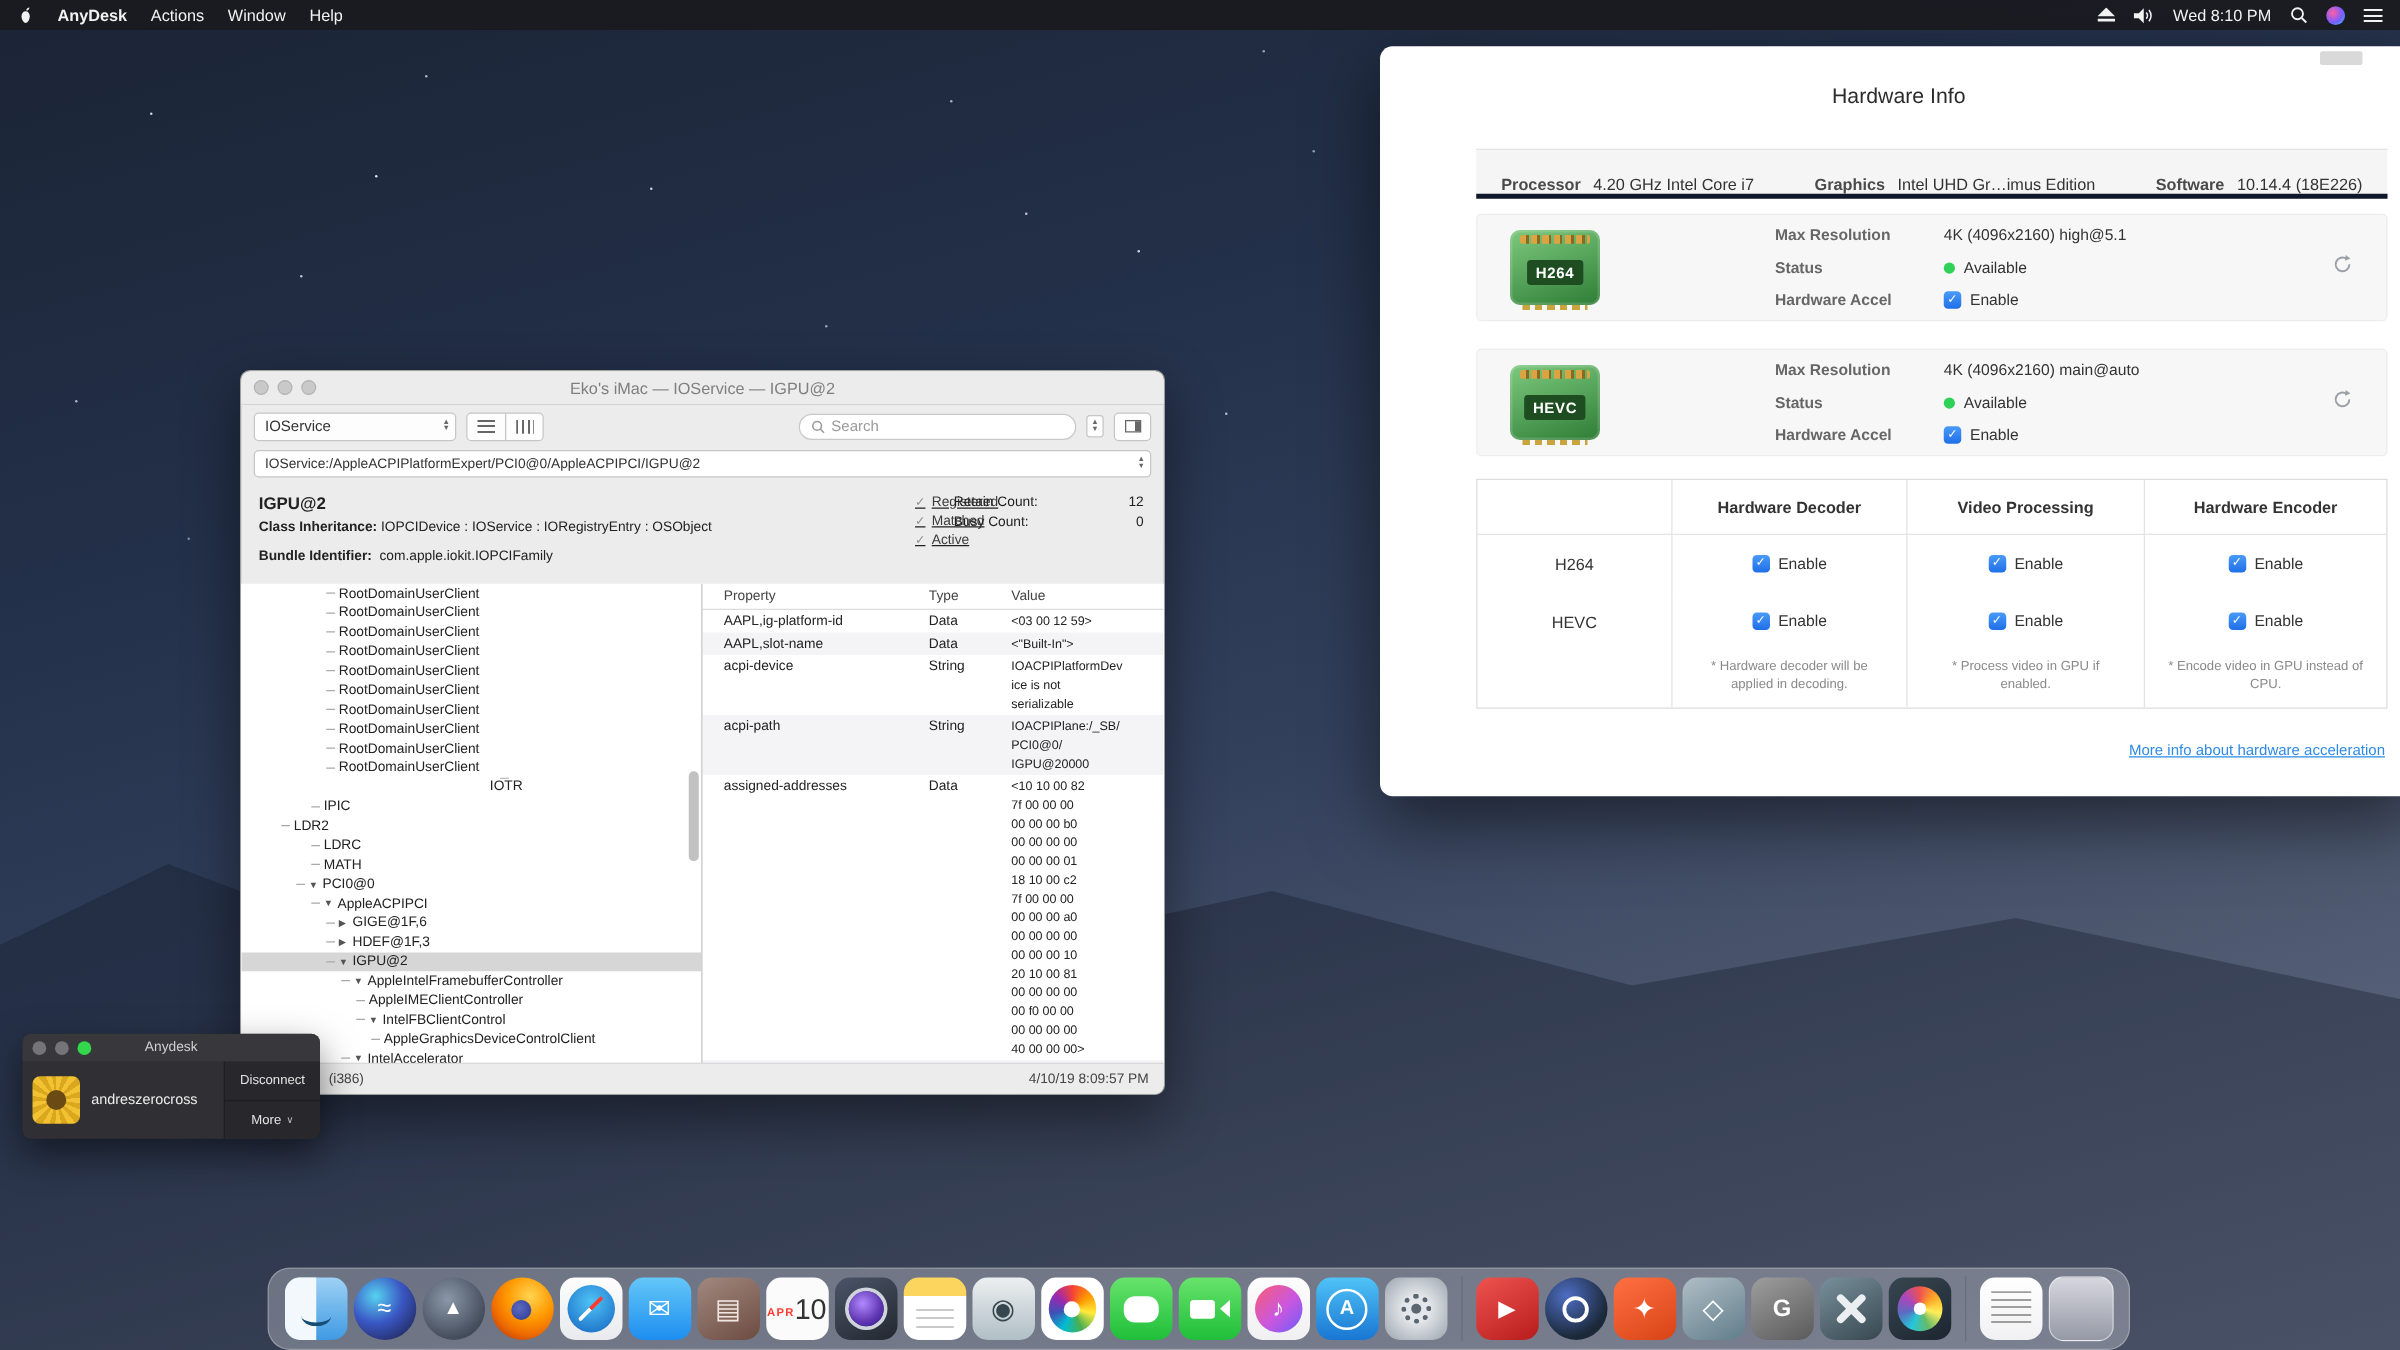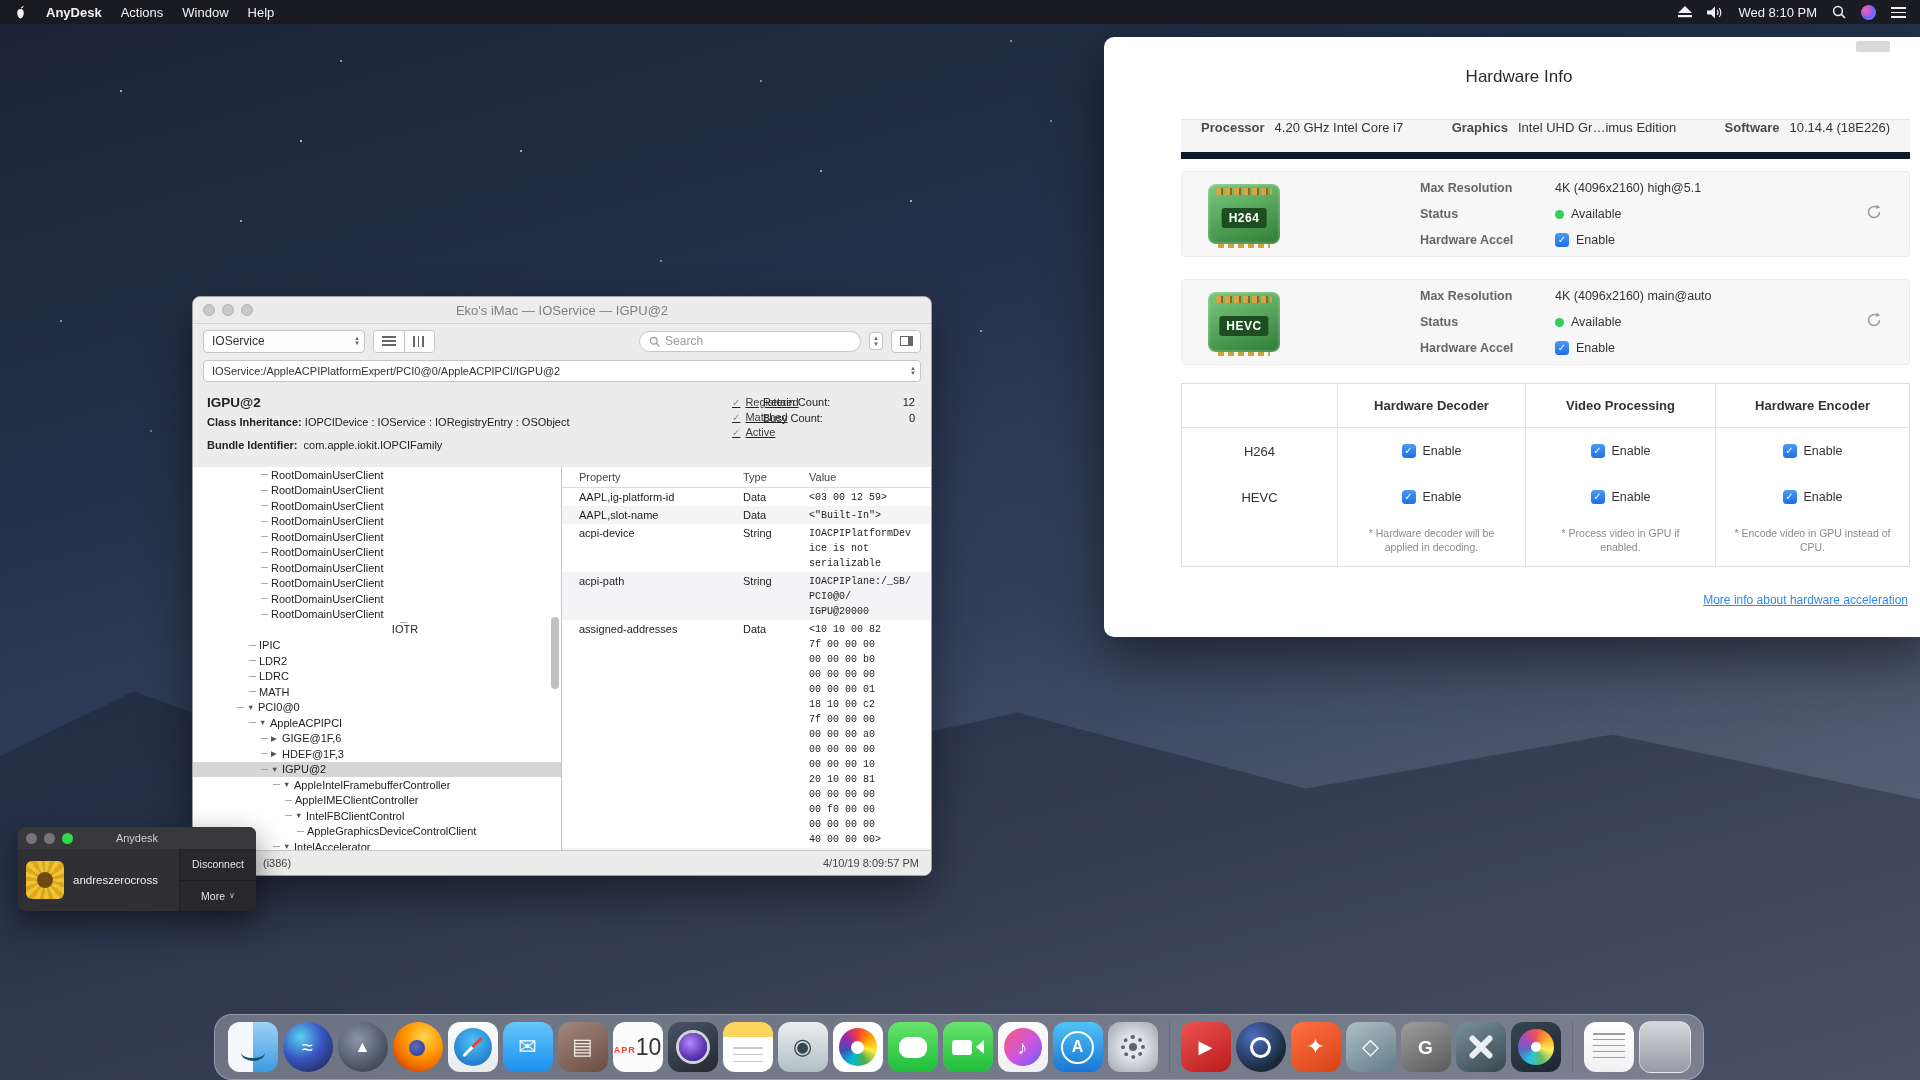--- a/index.html
+++ b/index.html
@@ -83,21 +83,21 @@
   .dash{display:inline-block;width:7px;height:1px;background:#a9a9a9;margin-right:3px;flex:none;}
   .arw{width:11px;font-size:7.5px;color:#555;flex:none;}
   .vscroll{position:absolute;right:2px;top:150px;width:8px;height:72px;border-radius:4px;background:#c1c1c1;}
   .props{flex:1;overflow:hidden;background:#fff;}
   .phead,.prow{display:grid;grid-template-columns:181px 66px 1fr;align-items:start;}
   .phead{height:20px;align-items:center;border-bottom:1px solid #dcdcdc;color:#444;}
   .phead div:first-child,.pc-p{padding-left:17px;}
   .prow{padding:1.5px 0;}
   .prow:nth-child(even){background:#f4f4f7;}
   .pc-p,.pc-t{font-size:11px;line-height:15px;}
-  .pc-v{font-family:Liberation Mono, monospace;font-size:10px;line-height:15px;white-space:pre-line;padding-right:4px;}
+  .pc-v{font-family:Liberation Sans, sans-serif;font-size:10px;line-height:15px;white-space:pre-line;padding-right:4px;}
   .io-status{position:absolute;left:0;right:0;bottom:0;height:24px;background:#ececec;border-top:1px solid #c9c9c9;
       border-radius:0 0 7px 7px;display:flex;align-items:center;justify-content:space-between;
       padding:0 12px 0 70px;font-size:11px;color:#444;}
 
   
   .ad{left:18px;top:827px;width:238px;height:84px;background:#303034;border-radius:7px;
       box-shadow:0 12px 30px rgba(0,0,0,.5);z-index:30;overflow:hidden;}
   .ad-title{height:22px;display:flex;align-items:center;padding:0 8px;position:relative;background:#38383c;}
   .ad .tl{width:11px;height:11px;}
   .ad-title-text{position:absolute;left:0;right:0;text-align:center;color:#cfcfcf;font-size:11px;}
@@ -111,22 +111,22 @@
   .ad-btn{flex:1;display:flex;align-items:center;justify-content:center;gap:4px;color:#e3e3e3;font-size:10.5px;}
   .ad-btn + .ad-btn{border-top:1px solid #1e1e22;}
   .ad-chev{font-size:8px;color:#bbb;}
 
   
   .hw{left:1104px;top:37px;width:830px;height:600px;background:#fff;border-radius:10px;
       box-shadow:0 20px 55px rgba(0,0,0,.5);z-index:40;color:#333;}
   .hw-frag{position:absolute;top:4px;left:752px;width:34px;height:11px;background:#d9d9d9;border-radius:2px;}
   .hw-title{position:absolute;top:30px;left:0;width:830px;text-align:center;font-size:17px;color:#2b2b2b;}
   .hw-band{position:absolute;left:77px;top:82px;width:729px;height:40px;background:#f5f5f5;
-      border-top:1px solid #e4e4e4;border-bottom:7px solid #0f172a;box-sizing:border-box;
-      display:flex;align-items:flex-start;justify-content:space-between;padding:0 20px;}
+      border-top:1px solid #e4e4e4;border-bottom:4px solid #0f172a;box-sizing:border-box;
+      display:flex;align-items:flex-end;justify-content:space-between;padding:0 20px;}
   .hw-info-group{display:flex;align-items:center;gap:10px;font-size:13px;}
   .hw-info-group b{color:#4a4a4a;}
   .codec{position:absolute;left:77px;width:729px;height:86px;background:#f7f7f7;
       border:1px solid #ececec;border-radius:4px;box-sizing:border-box;}
   .codec.c0{top:134px;} .codec.c1{top:242px;}
   .chip{position:absolute;left:26px;top:12px;width:72px;height:60px;border-radius:8px;
       background:linear-gradient(160deg,#7dc97f,#2f7d36);box-shadow:inset 0 0 0 2px rgba(255,255,255,.15);}
   .chip::before{content:"";position:absolute;top:4px;left:8px;right:8px;height:7px;border-radius:2px;
       background:repeating-linear-gradient(90deg,#d9a441 0 5px,#8a6a1f 5px 7px,transparent 7px 9px);}
   .chip::after{content:"";position:absolute;bottom:-4px;left:10px;right:10px;height:4px;
@@ -412,21 +412,21 @@
             <span>RootDomainUserClient</span>
           </div>
           <div class="trow" style="padding-left: 56px; flex-direction: column;">
             <span class="dash"></span>
             <span>IOTR</span>
           </div>
           <div class="trow" style="padding-left: 56px; align-items: center;">
             <span class="dash"></span>
             <span>IPIC</span>
           </div>
-          <div class="trow" style="padding-left: 56px;">
+          <div class="trow" style="padding-left: 32px;">
             <span class="dash"></span>
             <span>LDR2</span>
           </div>
           <div class="trow" style="padding-left: 56px;">
             <span class="dash"></span>
             <span>LDRC</span>
           </div>
           <div class="trow" style="padding-left: 56px;">
             <span class="dash"></span>
             <span>MATH</span>

